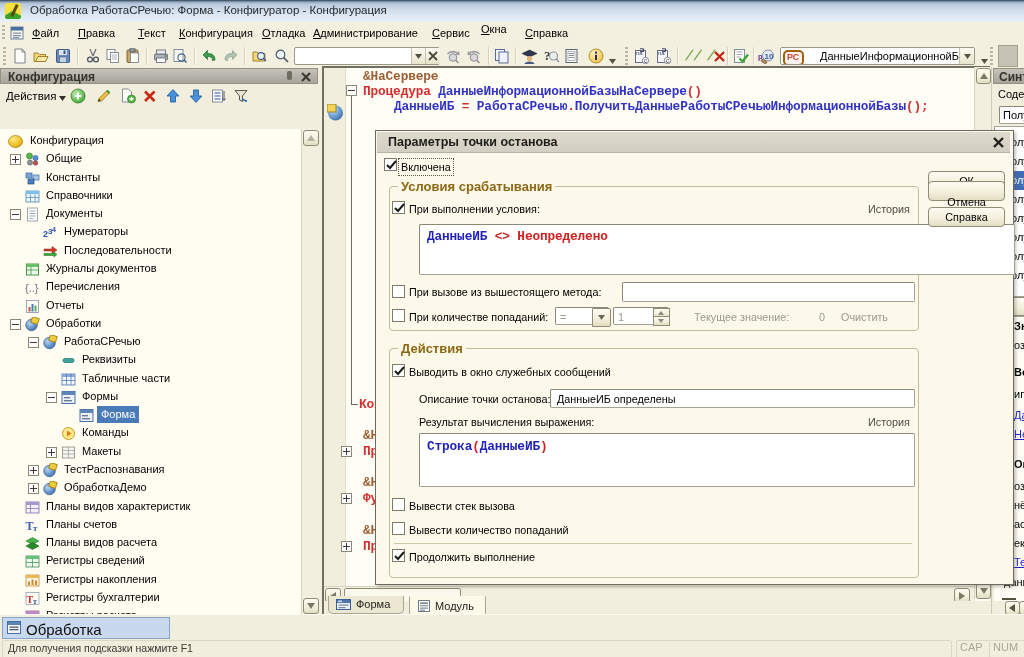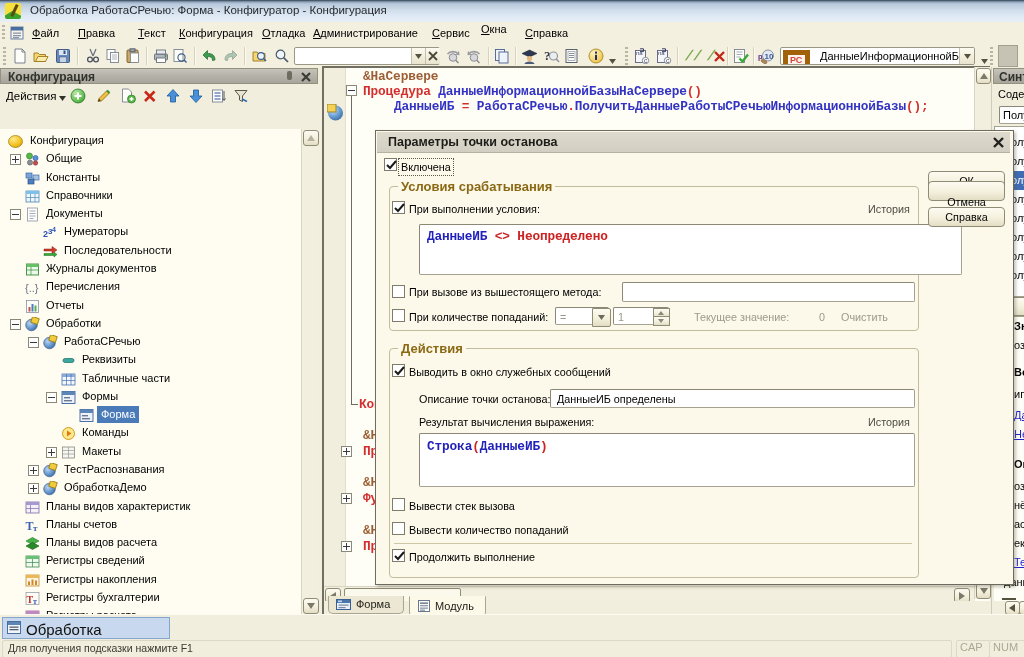--- a/index.html
+++ b/index.html
@@ -210,21 +210,21 @@
       <path d="M6.5 10.5 L9.5 13.5 L15 6.5" stroke="#3aa83a" stroke-width="2.4" fill="none"></path>
     </svg>
   <div class="ab sep" style="left:753px;top:3px;height:18px;"></div>
   <svg class="ab" style="left:758px;top:4px;" width="19" height="16">
       <text x="0" y="11" font-family="Liberation Sans" font-size="7.5" font-weight="bold" fill="#5a2a8a">p</text>
       <circle cx="10" cy="7.5" r="5.5" fill="#e4eaf2" stroke="#8a92a2" stroke-width="1"></circle>
       <text x="6.5" y="10.5" font-family="Liberation Sans" font-size="8" font-weight="bold" fill="#3a5a9a">10</text>
       <rect x="3" y="12" width="6" height="3" rx="1.2" fill="#b08858" stroke="#7a5a30" stroke-width="0.6" transform="rotate(35 6 13.5)"></rect>
     </svg>
   <div class="ab" style="left:780px;top:3px;width:195px;height:18px;border:1px solid #9a9786;box-sizing:border-box;background:#fff;border-radius:2px;overflow:hidden;">
-      <div class="ab" style="left:2px;top:2px;width:17px;height:12px;border:5px solid #a16207;border-radius:0;background:#fdf2ee;">
+      <div class="ab" style="left:2px;top:2px;width:17px;height:12px;border:2px solid #a16207;border-radius:5px;background:#fdf2ee;">
         <div class="ab" style="left:2px;top:0px;font-size:9px;font-weight:bold;color:#d04838;line-height:11px;">РС</div>
       </div>
       <div class="ab" style="left:23px;top:1px;font-size:11px;white-space:nowrap;line-height:14px;margin-left:16px;">ДанныеИнформационнойБазы</div>
       <div class="ab" style="left:178px;top:0;width:15px;height:16px;background:linear-gradient(180deg,#fdfbf1,#e8e3cc);border-left:1px solid #c5c1ad;">
         <svg class="ab" style="left:4px;top:6px;" width="7" height="5">
           <path d="M0 0 L7 0 L3.5 5 Z" fill="#55533f"></path>
         </svg>
       </div>
     </div>
   <svg class="ab" style="left:981px;top:15px;" width="7" height="5">
@@ -662,21 +662,21 @@
     <fieldset class="ab" style="left:13px;top:26px;width:528px;height:150px;border:1px solid #c2bc9c;border-radius:4px;margin:0;padding:0;">
       <legend style="margin-left:8px;padding:0 3px;font-weight:bold;color:#8b6914;font-size:13px;">Условия срабатывания</legend>
     </fieldset>
 
     <div class="ab cbx" style="left:16px;top:48px;"></div>
     <svg class="ab" style="left:18px;top:50px;" width="11" height="10">
         <path d="M1 5 L4 8 L10 1" stroke="#1a1a1a" stroke-width="2" fill="none"></path>
       </svg>
     <div class="ab" style="left:33px;top:48px;">При выполнении условия:</div>
     <div class="ab link" style="left:492px;top:48px;">История</div>
-    <div class="ab sunk" style="left:43px;top:71px;width:543px;height:51px;box-sizing:border-box;">
+    <div class="ab sunk" style="left:43px;top:71px;width:596px;height:51px;box-sizing:border-box;">
       <div class="ab mono" style="left:7px;top:4px;"><span style="color:#2222bb">ДанныеИБ </span><span style="color:#cc2222">&lt;&gt; Неопределено</span></div>
     </div>
 
     <div class="ab cbx" style="left:16px;top:132px;"></div>
     <div class="ab" style="left:33px;top:131px;">При вызове из вышестоящего метода:</div>
     <div class="ab sunk" style="left:246px;top:129px;width:293px;height:20px;box-sizing:border-box;"></div>
 
     <div class="ab cbx" style="left:16px;top:156px;"></div>
     <div class="ab" style="left:33px;top:156px;">При количестве попаданий:</div>
     <div class="ab sunk" style="left:179px;top:154px;width:54px;height:18px;box-sizing:border-box;">

